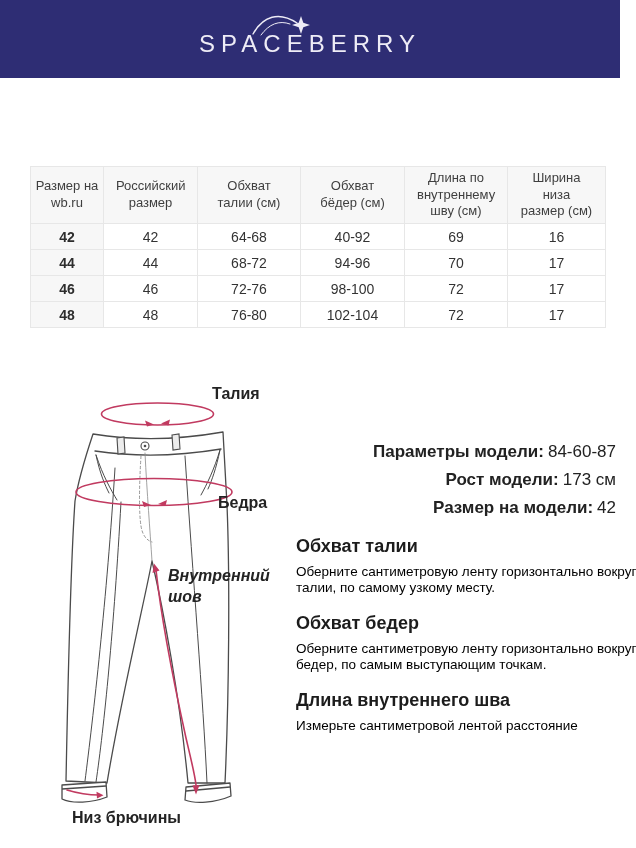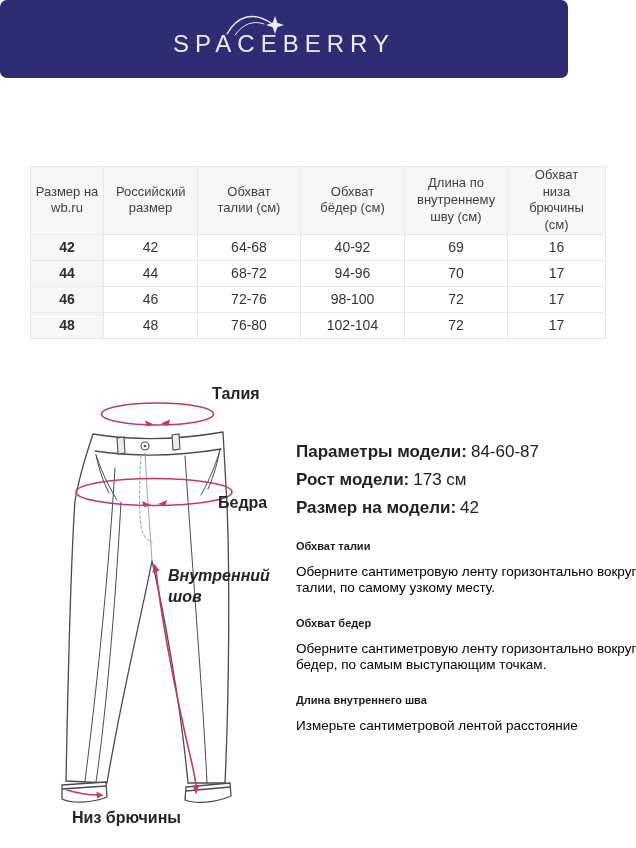--- a/index.html
+++ b/index.html
@@ -4,22 +4,22 @@
 <style>
   * { margin:0; padding:0; box-sizing:border-box; }
   html,body { background:#ffffff; }
   .page {
     position:relative; width:636px; height:848px; background:#ffffff;
     font-family:"Liberation Sans", sans-serif; overflow:hidden; margin:0 auto;
   }
 
   
   .banner {
-    position:absolute; left:0; top:0; width:568px; height:78px;
-    background:#2e2d74; display:flex; align-items:center; justify-content:center;border-radius:7px;
+    position:absolute; left:0; top:0; width:620px; height:78px;
+    background:#2e2d74; display:flex; align-items:center; justify-content:center;
   }
   .logo { position:relative; display:inline-block; padding-top:10px; }
   .logo-text {
     color:#eeecf6; font-size:24px; letter-spacing:6px; font-weight:400;
   }
   .comet { position:absolute; left:52px; top:-12px; width:62px; height:34px; }
 
   
   .table-wrap { position:absolute; left:30px; top:166px; width:575px; }
   table { border-collapse:collapse; table-layout:fixed; width:575px; }
@@ -34,26 +34,26 @@
 
   
   .pants-svg { position:absolute; left:55px; top:398px; width:180px; height:415px; }
   .dlabel { position:absolute; font-size:16px; font-weight:600; color:#232323; line-height:21px; }
   .lbl-waist { left:212px; top:383px; }
   .lbl-hips  { left:218px; top:492px; }
   .lbl-inseam{ left:168px; top:565px; width:106px;font-style:italic; }
   .lbl-legbottom { left:72px; top:807px; }
 
   
-  .model-info { position:absolute; left:296px; top:438px; width:320px; }
+  .model-info { position:absolute; left:296px; top:438px; width:320px;text-align:right; }
   .mline { font-size:17px; line-height:28px; color:#222222; white-space:nowrap; }
   .mline b { font-weight:700; margin-right:4px; }
   .guide { position:absolute; left:296px; top:537px; width:330px; }
   .gsec { margin-bottom:19px; }
-  .gtitle { font-size:11px; font-weight:700; color:#1c1c1c; line-height:19px; margin-bottom:8px; }
+  .gtitle { font-size:18px; font-weight:700; color:#1c1c1c; line-height:19px; margin-bottom:8px; }
   .gline { font-size:13.5px; line-height:15.5px; color:#000000; white-space:nowrap; }
 </style>
 </head>
 <body>
 
 <div class="page">
 
   <div class="banner">
     <div class="logo">
       <svg class="comet" viewBox="0 0 62 34">
@@ -75,21 +75,21 @@
           <col style="width:103px">
           <col style="width:98px">
       </colgroup>
       <thead>
         <tr>
           <th class="c1">Размер на wb.ru</th>
           <th>Российский размер</th>
           <th>Обхват талии (см)</th>
           <th>Обхват бёдер (см)</th>
           <th>Длина по внутреннему шву (см)</th>
-          <th>Обхват низа брючины (см)</th>
+          <th>Ширина низа размер (см)</th>
         </tr>
       </thead>
       <tbody>
         <tr>
           <td class="rowhead">42</td>
           <td>42</td>
           <td>64-68</td>
           <td>40-92</td>
           <td>69</td>
           <td>16</td>

